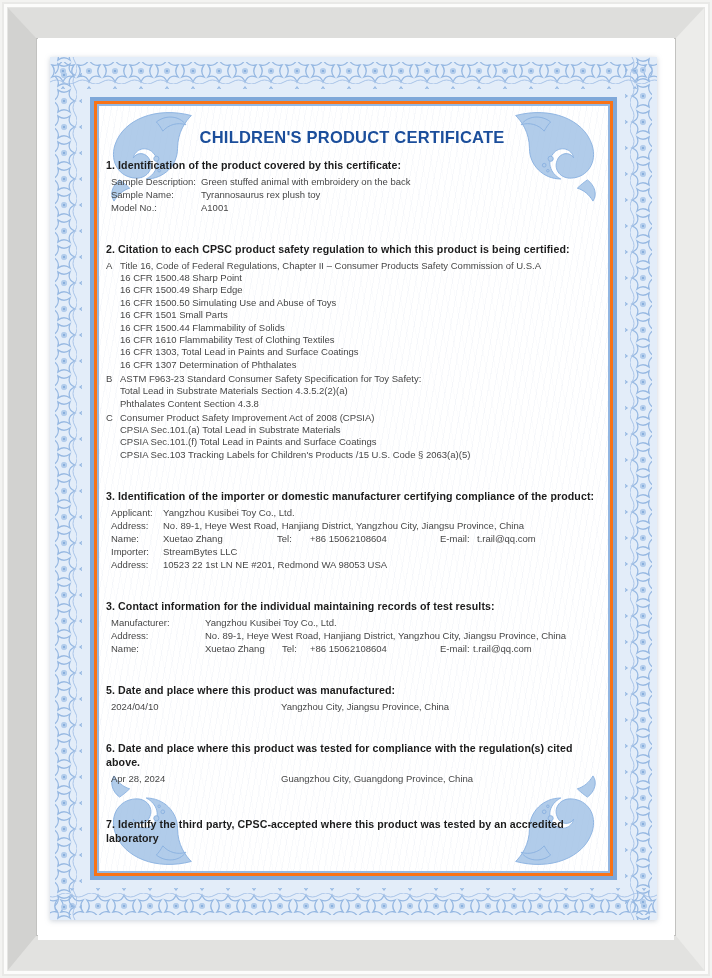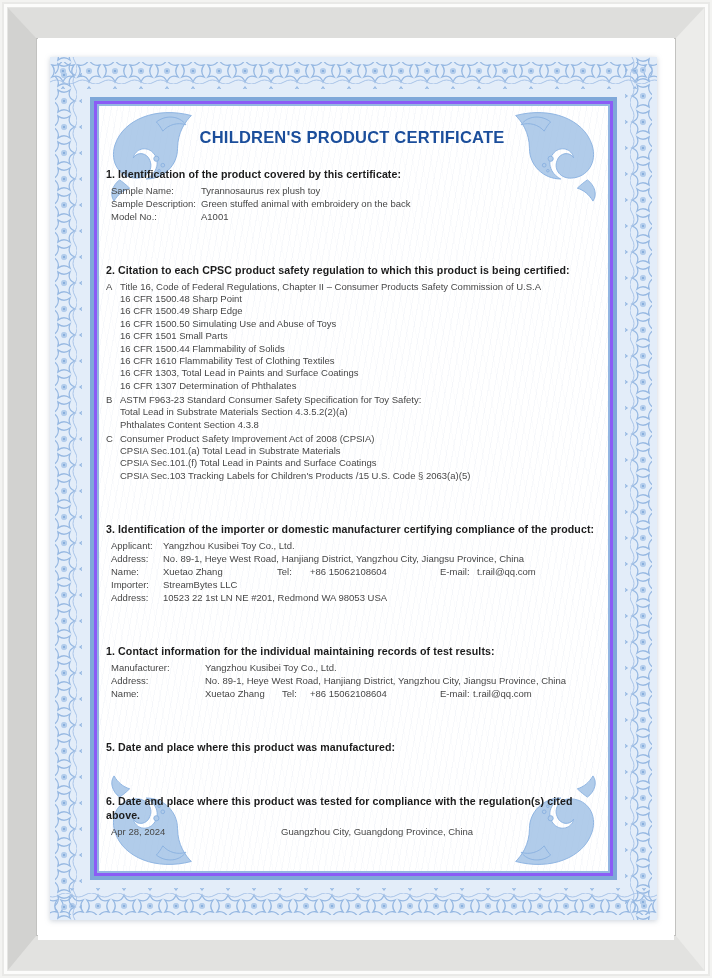--- a/index.html
+++ b/index.html
@@ -27,21 +27,21 @@
   
   .paper {
     position:absolute; left:50px; top:57px; width:607px; height:863px;
     background:#e3edf9;
     box-shadow: 0 1px 5px rgba(110,125,150,0.35);
   }
   .lace-svg { position:absolute; inset:0; pointer-events:none; }
   
   .panel {
     position:absolute; left:40px; top:40px; right:40px; bottom:40px;
-    border:4px solid #7fa8d9; background:#8b5cf6; padding:3px;
+    border:4px solid #7fa8d9; background:#f97316; padding:3px;
   }
   .panel-inner {
     width:100%; height:100%;
     border:2px solid #93b7e2;
     position:relative;
     background:
       repeating-linear-gradient(100deg, rgba(150,170,205,0.07) 0 1px, rgba(255,255,255,0) 1px 6px),
       repeating-linear-gradient(80deg, rgba(190,200,225,0.05) 0 1px, rgba(255,255,255,0) 1px 9px),
       #ffffff;
     overflow:hidden;
@@ -50,21 +50,21 @@
   .fl-tl { top:4px; left:4px; }
   .fl-tr { top:4px; right:4px; transform:scaleX(-1); }
   .fl-bl { bottom:4px; left:4px; transform:scaleY(-1); }
   .fl-br { bottom:4px; right:4px; transform:scale(-1,-1); }
   
   .content { position:relative; height:100%; padding:14px 10px 0 7px; color:#424242; }
   .doc-title {
     text-align:center; color:#1b4e9b; font-weight:bold;
     font-size:16.5px; letter-spacing:0.2px; margin-top:8px;
   }
-  .sec { margin-top:40px; }
+  .sec { margin-top:28px; }
   .sec-heading {
     font-size:10.6px; font-weight:bold; color:#1c1c1c;
     line-height:14px; letter-spacing:0.1px;
   }
   .sec-body { margin-top:3px; }
   .row { display:flex; font-size:9.5px; line-height:13px; padding-left:5px; color:#474747; }
   .lab-col-90  { flex:0 0 90px; }
   .lab-col-52  { flex:0 0 52px; }
   .lab-col-94  { flex:0 0 94px; }
   .val-114 { flex:0 0 114px; }
@@ -132,30 +132,30 @@
             <use href="#flourish"></use>
           </svg>
         <svg class="flourish fl-br" aria-hidden="true">
             <use href="#flourish"></use>
           </svg>
 
         <div class="content">
 
           <div class="doc-title">CHILDREN'S PRODUCT CERTIFICATE</div>
 
-          <div class="sec" style="margin-top:20px;">
+          <div class="sec" style="margin-top:11px;">
             <div class="sec-heading">1. Identification of the product covered by this certificate:</div>
             <div class="sec-body">
+              <div class="row">
+                <span class="lab-col-90">Sample Description:</span>
+                <span>Green stuffed animal with embroidery on the back</span>
+              </div>
               <div class="row">
                 <span class="lab-col-90">Sample Name:</span>
                 <span>Tyrannosaurus rex plush toy</span>
-              </div>
-              <div class="row">
-                <span class="lab-col-90">Sample Description:</span>
-                <span>Green stuffed animal with embroidery on the back</span>
               </div>
               <div class="row">
                 <span class="lab-col-90">Model No.:</span>
                 <span>A1001</span>
               </div>
             </div>
           </div>
 
           <div class="sec">
             <div class="sec-heading">2. Citation to each CPSC product safety regulation to which this product is being certified:</div>
@@ -218,21 +218,21 @@
                 <span>StreamBytes LLC</span>
               </div>
               <div class="row">
                 <span class="lab-col-52">Address:</span>
                 <span>10523 22 1st LN NE #201, Redmond WA 98053 USA</span>
               </div>
             </div>
           </div>
 
           <div class="sec">
-            <div class="sec-heading">1. Contact information for the individual maintaining records of test results:</div>
+            <div class="sec-heading">3. Contact information for the individual maintaining records of test results:</div>
             <div class="sec-body">
               <div class="row">
                 <span class="lab-col-94">Manufacturer:</span>
                 <span>Yangzhou Kusibei Toy Co., Ltd.</span>
               </div>
               <div class="row">
                 <span class="lab-col-94">Address:</span>
                 <span>No. 89-1, Heye West Road, Hanjiang District, Yangzhou City, Jiangsu Province, China</span>
               </div>
               <div class="row">
@@ -241,20 +241,26 @@
                 <span class="w28">Tel:</span>
                 <span class="w133">+86 15062108604</span>
                 <span class="w33">E-mail:</span>
                 <span>t.rail@qq.com</span>
               </div>
             </div>
           </div>
 
           <div class="sec">
             <div class="sec-heading">5. Date and place where this product was manufactured:</div>
+            <div class="sec-body">
+              <div class="row">
+                <span class="date-col">2024/04/10</span>
+                <span>Yangzhou City, Jiangsu Province, China</span>
+              </div>
+            </div>
           </div>
 
           <div class="sec">
             <div class="sec-heading">6. Date and place where this product was tested for compliance with the regulation(s) cited above.</div>
             <div class="sec-body">
               <div class="row">
                 <span class="date-col">Apr 28, 2024</span>
                 <span>Guangzhou City, Guangdong Province, China</span>
               </div>
             </div>

